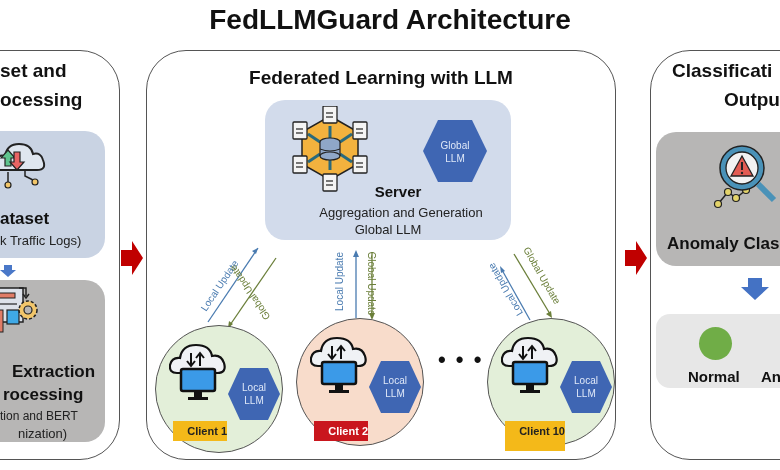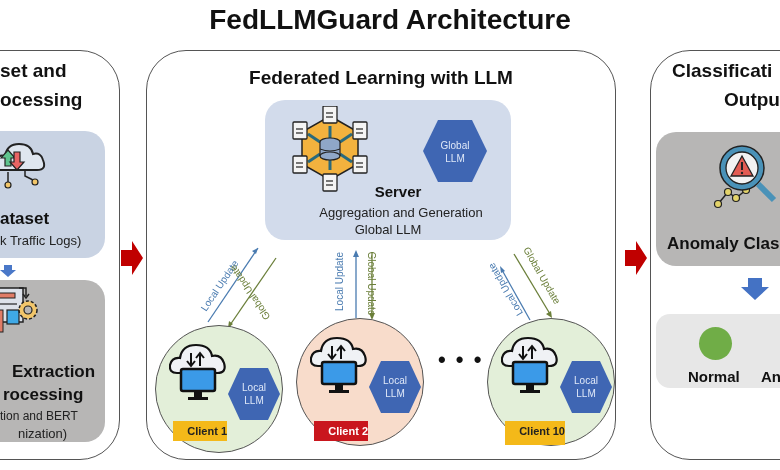--- a/index.html
+++ b/index.html
@@ -203,21 +203,21 @@
         <rect x="25" y="52" width="8" height="6" fill="#111"></rect>
         <rect x="19" y="58" width="20" height="3" fill="#111"></rect>
       </svg>
       <svg class="abs" style="left:72px; top:42px;" width="54" height="54" viewBox="0 0 54 54">
         <polygon points="13,1 41,1 53,27 41,53 13,53 1,27" fill="#3f66b3"></polygon>
       </svg>
       <div class="abs hex-text" style="left:72px; top:56px; width:54px;">
         <div>Local</div>
         <div>LLM</div>
       </div>
-      <div class="abs tag" style="left:18px; top:103px; width:60px; height:24px; background:#f4b919; color:#222;">Client 10</div>
+      <div class="abs tag" style="left:18px; top:103px; width:60px; height:30px; background:#f4b919; color:#222;">Client 10</div>
     </div>
 
 <div class="abs bold" style="left:438px; top:347px; font-size:22px; letter-spacing:2px;">• • •</div>
 
 <svg class="abs" style="left:625px; top:241px;" width="22" height="34" viewBox="0 0 22 34">
   <path d="M0 9 H11 V0 L22 17 L11 34 V25 H0 Z" fill="#c00000"></path>
 </svg>
 
 <div class="abs panel" style="left:650px; top:50px; width:180px; height:410px;"></div>
 <div class="abs panel-title" style="left:650px; top:56px; width:160px;">

